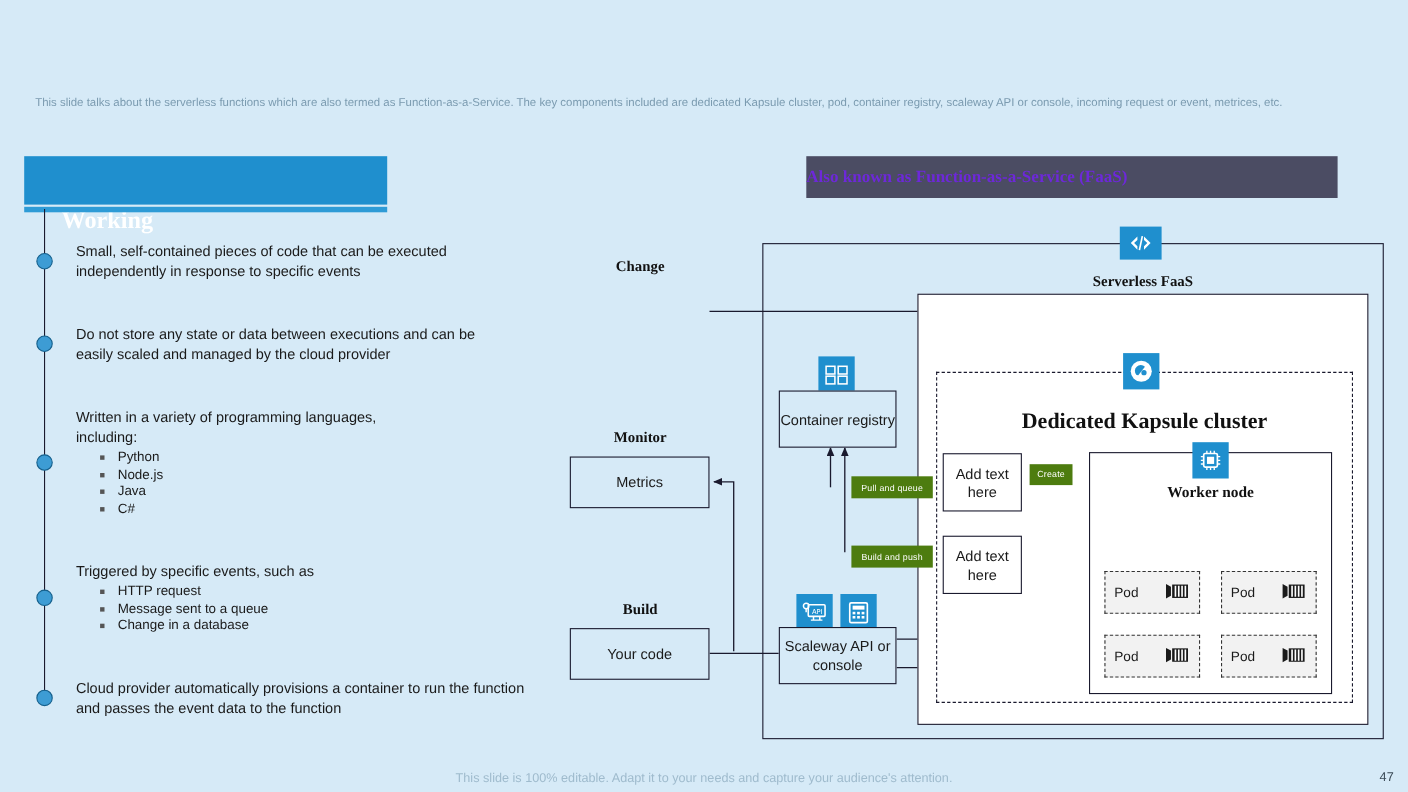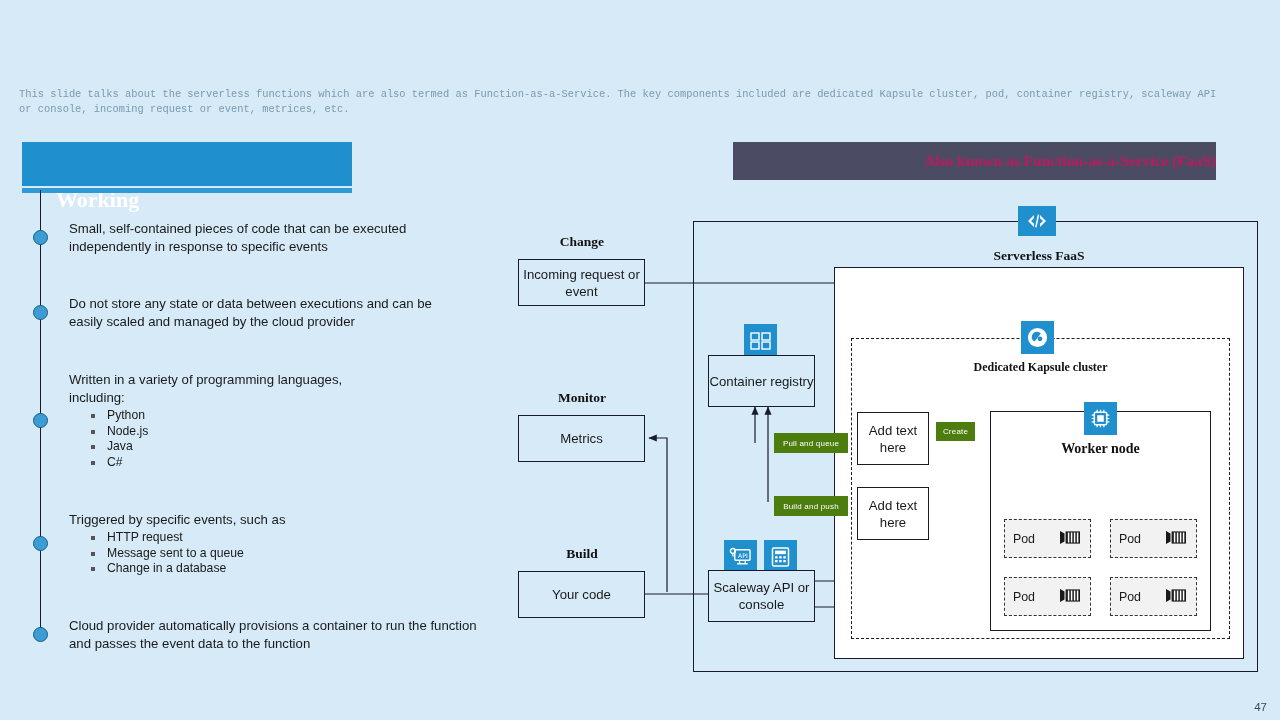--- a/index.html
+++ b/index.html
@@ -12,22 +12,22 @@
   .slide { position: relative; width: 1280px; height: 720px; background: #d6eaf7; }
 
   
   .page-title {
     position: absolute; left: 32px; top: 34px;
     font-family: "Liberation Serif", serif;
     font-size: 31px; font-weight: 700; color: #1a1a1a;
     letter-spacing: .2px; white-space: nowrap;
   }
   .page-subtitle {
-    position: absolute; left: 19px; top: 87px; width: 1212px;
-    font-size: 10.4px; line-height: 14.5px; color: #7b9bb0; font-family: Liberation Mono, monospace;
+    position: absolute; left: 32px; top: 87px; width: 1212px;
+    font-size: 10.4px; line-height: 14.5px; color: #7b9bb0;
   }
 
   
   .working-banner {
     position: absolute; left: 22px; top: 142px;
     width: 330px; height: 44px;
     background: #1f8fce;
   }
   .working-banner-label {
     position: absolute; left: 56px; top: 151px;
@@ -64,23 +64,23 @@
     width: 4px; height: 4px; background: #555;
   }
 
   
   .faas-banner {
     position: absolute; left: 733px; top: 142px;
     width: 483px; height: 38px; background: #4b4c63;
   }
   .faas-banner-label {
     position: absolute; left: 733px; top: 152px; width: 483px;
-    text-align: right;
+    text-align: left;
     font-family: "Liberation Serif", serif;
-    font-size: 15.5px; font-weight: 700; color: #be185d; padding-left: 44px;
+    font-size: 15.5px; font-weight: 700; color: #6d28d9;
   }
 
   
   .diag { position: absolute; left: 0; top: 0; width: 1280px; height: 720px; }
 
   .box {
     position: absolute; background: #d6eaf7;
     border: 1.2px solid #1a1a2e;
     display: flex; align-items: center; justify-content: center;
     text-align: center;
@@ -294,24 +294,23 @@
             <rect x="8.7" y="14" width="2.5" height="2.3"></rect>
             <rect x="12.8" y="14" width="2.5" height="2.3"></rect>
         </g>
       </svg>
     </div>
 
     <div class="cap" style="left:519px;top:234px;width:126px">Change</div>
     <div class="cap" style="left:519px;top:390px;width:126px">Monitor</div>
     <div class="cap" style="left:519px;top:546px;width:126px">Build</div>
     <div class="cap" style="left:834px;top:248px;width:410px;font-size:13.5px">Serverless FaaS</div>
-    <div class="cap" style="left:851px;top:360px;width:379px;font-size:12px">Dedicated Kapsule cluster</div>
+    <div class="cap" style="left:851px;top:372px;width:379px;font-size:20px">Dedicated Kapsule cluster</div>
     <div class="cap" style="left:990px;top:441px;width:221px;font-size:14px">Worker node</div>
 
-    <div class="box" style="left:518px;top:259px;width:127px;height:47px">Incoming request or event</div>
     <div class="box" style="left:518px;top:415px;width:127px;height:47px">Metrics</div>
     <div class="box" style="left:518px;top:571px;width:127px;height:47px">Your code</div>
 
     <div class="box" style="left:708px;top:355px;width:107px;height:52px">Container registry</div>
     <div class="box" style="left:708px;top:570px;width:107px;height:52px">Scaleway API or console</div>
 
     <div class="box white" style="left:857px;top:412px;width:72px;height:53px">Add text here</div>
     <div class="box white" style="left:857px;top:487px;width:72px;height:53px">Add text here</div>
 
     <div class="alabel" style="left:774px;top:433px;width:74px;height:20px">Pull and queue</div>
@@ -362,15 +361,16 @@
             <rect x="7.6" y="2.4" width="14.4" height="12.2" fill="#1a1a1a"></rect>
             <g stroke="#fff" stroke-width="1.5">
               <path d="M10.6 3.4 V13.6 M13.6 3.4 V13.6 M16.6 3.4 V13.6 M19.6 3.4 V13.6"></path>
             </g>
           </svg>
       </span>
     </div>
 
   </div>
 
+  <div class="footer-note">This slide is 100% editable. Adapt it to your needs and capture your audience's attention.</div>
   <div class="page-num">47</div>
 
 </div>
 
 </body></html>

